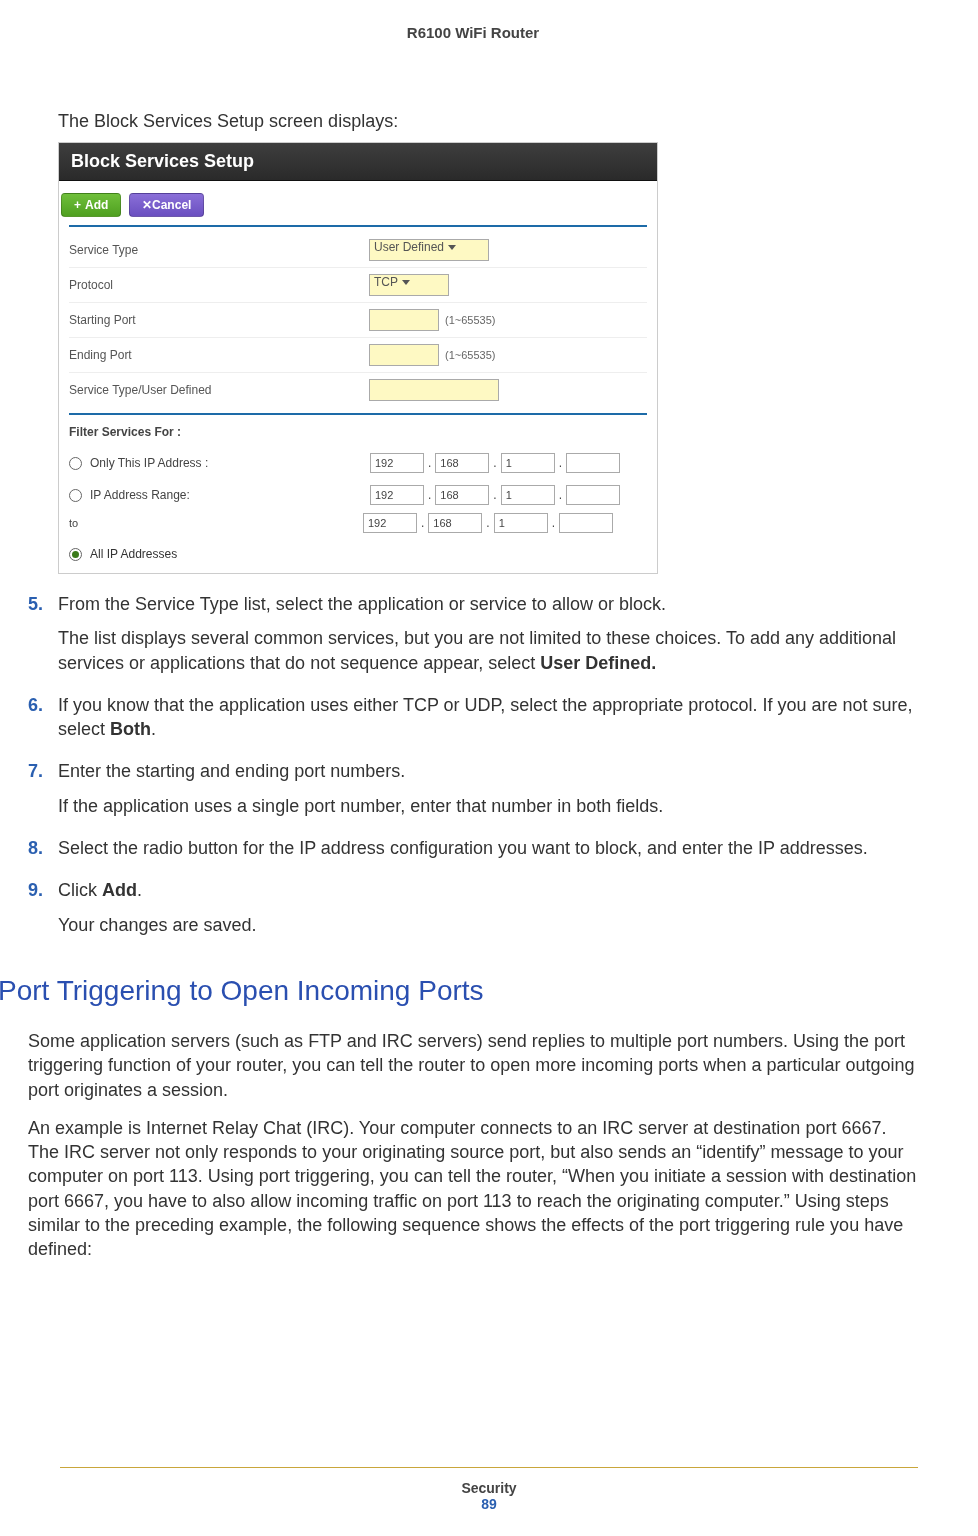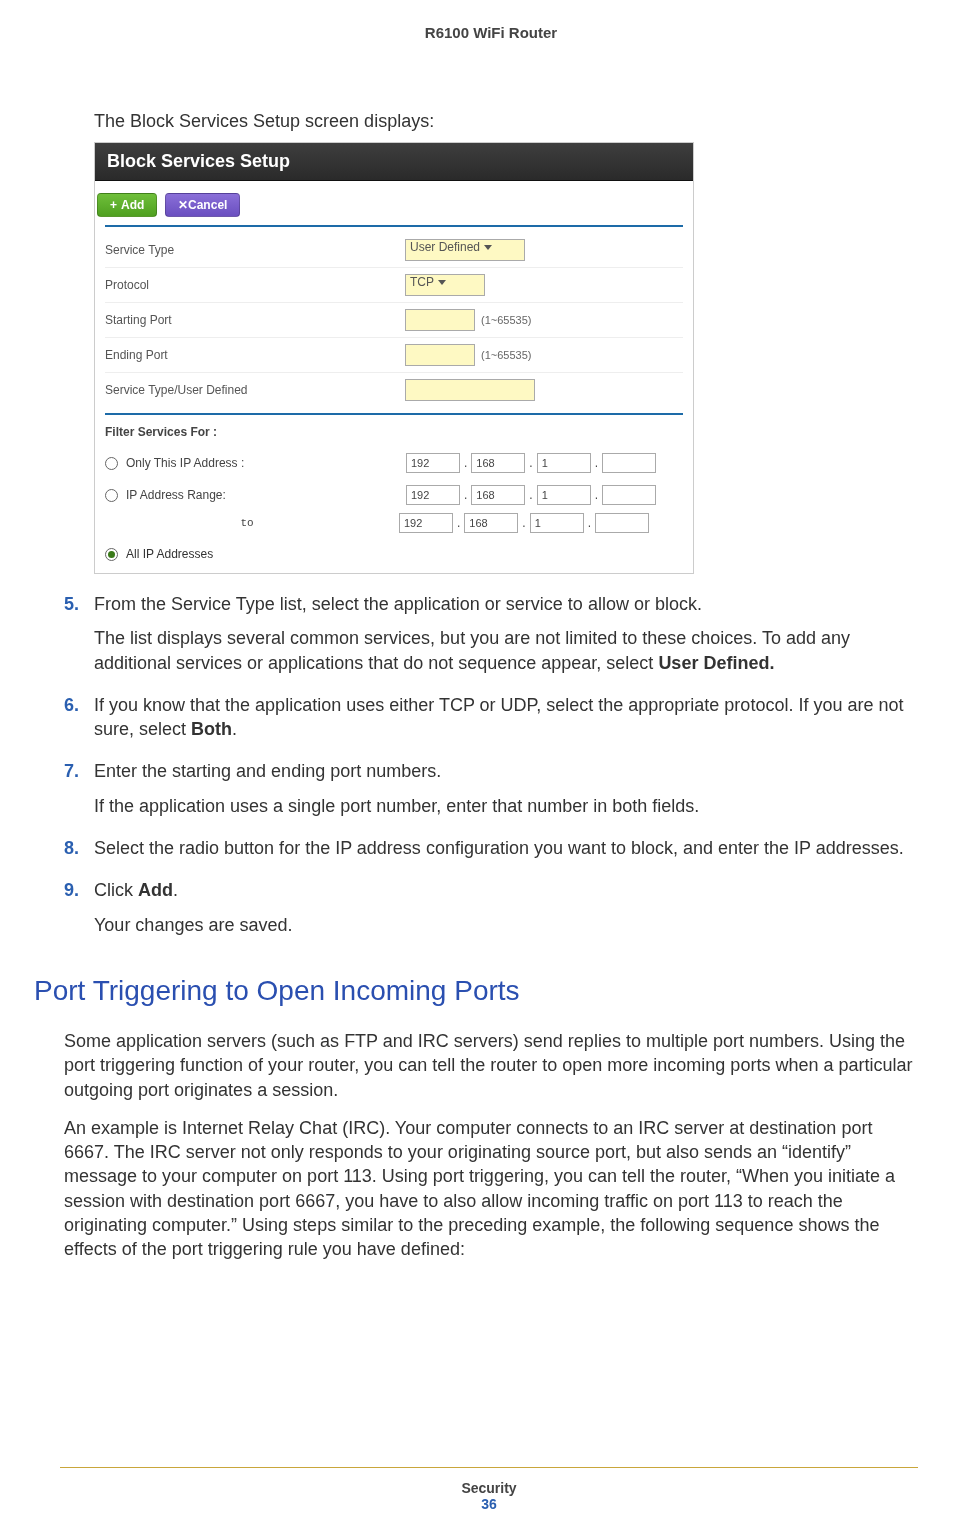--- a/index.html
+++ b/index.html
@@ -5,21 +5,21 @@
   body {
     margin: 0;
     padding: 0;
     font-family: Arial, Helvetica, sans-serif;
     width: 978px;
     height: 1536px;
     position: relative;
     color: #333;
   }
   .page {
-    padding: 24px 60px 0 64px;
+    padding: 24px 60px 0 28px;
   }
   .doc-header {
     text-align: center;
     font-weight: bold;
     font-size: 15px;
     color: #444;
     margin-bottom: 70px;
   }
   .intro-text {
     margin-left: 30px;
@@ -123,21 +123,21 @@
     width: 11px; height: 11px; border: 1px solid #666; border-radius: 50%;
     margin-right: 8px; display:inline-block; position:relative; background:#fff;
   }
   .radio.selected::after {
     content:""; position:absolute; left:2px; top:2px; width:7px; height:7px; border-radius:50%; background:#3a7a1a;
   }
   .ip-label { flex: 0 0 280px; }
   .ip-fields { display:flex; align-items:center; gap:1px; }
   .ip-box { border:1px solid #aaa; width:44px; height:18px; font-size:11px; padding:0 4px; line-height:18px; background:#fff; }
   .ip-dot { padding: 0 3px; color:#444; }
-  .to-label { width: 284px; text-align: center; padding-right: 10px; font-size: 11px; color: #444; font-family: Liberation Mono, monospace; }
+  .to-label { width: 284px; text-align: left; padding-right: 10px; font-size: 11px; color: #444; }
   .ip-row-range2 { padding-top: 2px; }
   .all-row { padding: 8px 0 12px 0; display:flex; align-items:center; font-size:12px; }
 
   
   .steps {
     margin-left: 0;
   }
   .step {
     display: flex;
     margin-bottom: 8px;
@@ -314,14 +314,14 @@
 
   <h2 class="section-heading">Port Triggering to Open Incoming Ports</h2>
 
   <p class="body-para">Some application servers (such as FTP and IRC servers) send replies to multiple port numbers. Using the port triggering function of your router, you can tell the router to open more incoming ports when a particular outgoing port originates a session.</p>
   <p class="body-para">An example is Internet Relay Chat (IRC). Your computer connects to an IRC server at destination port 6667. The IRC server not only responds to your originating source port, but also sends an “identify” message to your computer on port 113. Using port triggering, you can tell the router, “When you initiate a session with destination port 6667, you have to also allow incoming traffic on port 113 to reach the originating computer.” Using steps similar to the preceding example, the following sequence shows the effects of the port triggering rule you have defined:</p>
 </div>
 
 <div class="footer">
   <div class="footer-rule"></div>
   <div class="footer-title">Security</div>
-  <div class="footer-page">36</div>
+  <div class="footer-page">89</div>
 </div>
 
 </body></html>

